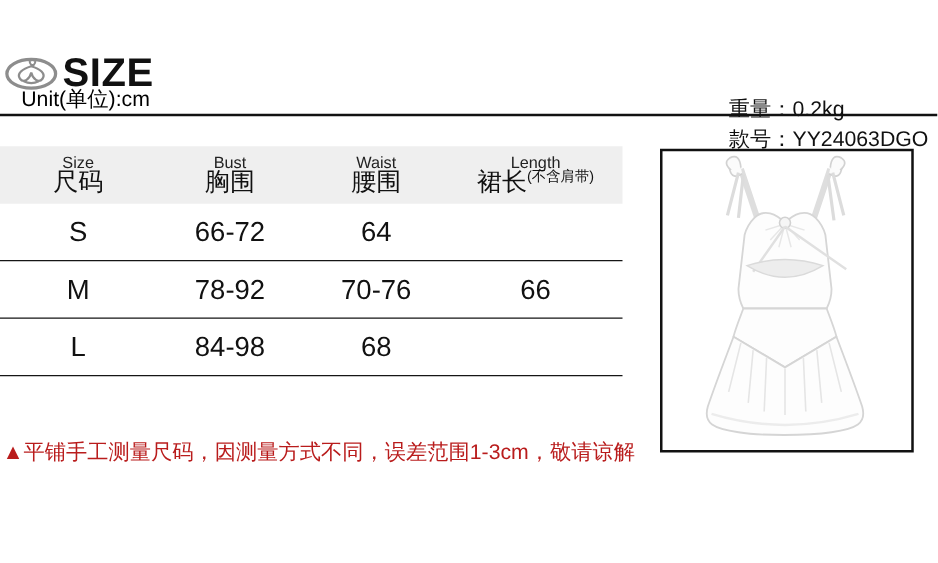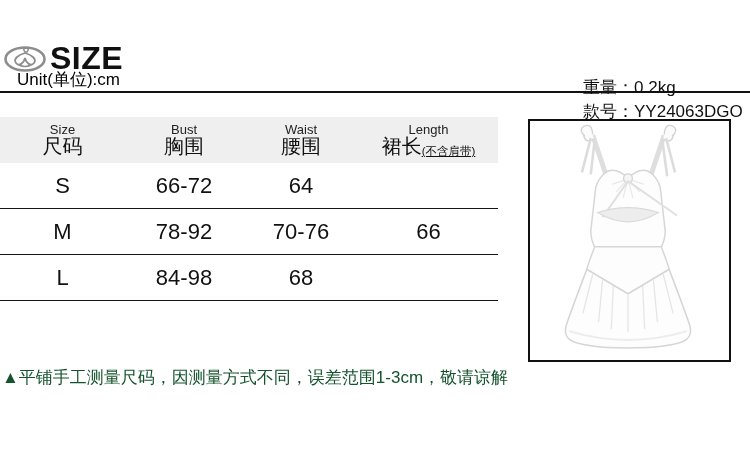--- a/index.html
+++ b/index.html
@@ -14,29 +14,29 @@
   .size-title{font-size:32px;font-weight:900;letter-spacing:0.5px;color:#111;}
   .unit-label{position:absolute;left:17px;top:68px;font-size:17px;font-weight:500;color:#000000;}
   .info-block{position:absolute;left:583px;top:37px;font-size:17px;font-weight:500;line-height:24px;color:#111;margin-top:39px;}
   .info-line{display:flex;white-space:nowrap;}
   .divider{position:absolute;left:0;top:91px;width:750px;height:2px;background:#111;}
   
   .size-table{position:absolute;left:0;top:117px;width:498px;}
   .thead{display:grid;grid-template-columns:125px 118px 116px 139px;background:#efefef;height:46px;}
   .th{display:flex;flex-direction:column;align-items:center;justify-content:center;line-height:1.05;}
   .th-en{font-size:13px;color:#222;}
-  .th-zh{font-size:20px;color:#111;font-weight:500;display:flex;align-items:flex-end;}
-  .th-note{font-size:11.5px;font-weight:500;text-decoration:underline;}
+  .th-zh{font-size:20px;color:#111;font-weight:500;display:flex;align-items:flex-start;}
+  .th-note{font-size:11.5px;font-weight:500;}
   .trow{display:grid;grid-template-columns:125px 118px 116px 139px;height:45px;border-bottom:1.5px solid #151515;}
   .td{display:flex;align-items:center;justify-content:center;font-size:22px;color:#111;}
   
   .photo-frame{position:absolute;left:528px;top:119px;width:199px;height:239px;border:2px solid #111;background:#fff;}
   .photo-frame svg{display:block;}
   
-  .footnote{position:absolute;left:2px;top:366px;font-size:17px;font-weight:500;color:#14532d;white-space:nowrap;}
+  .footnote{position:absolute;left:2px;top:350px;font-size:17px;font-weight:500;color:#b91c1c;white-space:nowrap;}
 </style>
 </head>
 <body>
 
 <div class="brand-row">
   <svg class="brand-logo" viewBox="0 0 44 28">
     <ellipse cx="21" cy="14" rx="19.5" ry="11.5" fill="none" stroke="#8d8d8d" stroke-width="2.6"></ellipse>
     <path d="M21,7 q-3,-4 1,-4 q4,0 1,4 Z" fill="none" stroke="#8d8d8d" stroke-width="1.6"></path>
     <path d="M21,8 C14,10 9,14 12,18 C15,22 20,18 21,13 C22,18 27,22 30,18 C33,14 28,10 21,8 Z" fill="none" stroke="#8d8d8d" stroke-width="1.8"></path>
     <path d="M15,20 q6,3 12,0" fill="none" stroke="#8d8d8d" stroke-width="1.6"></path>

